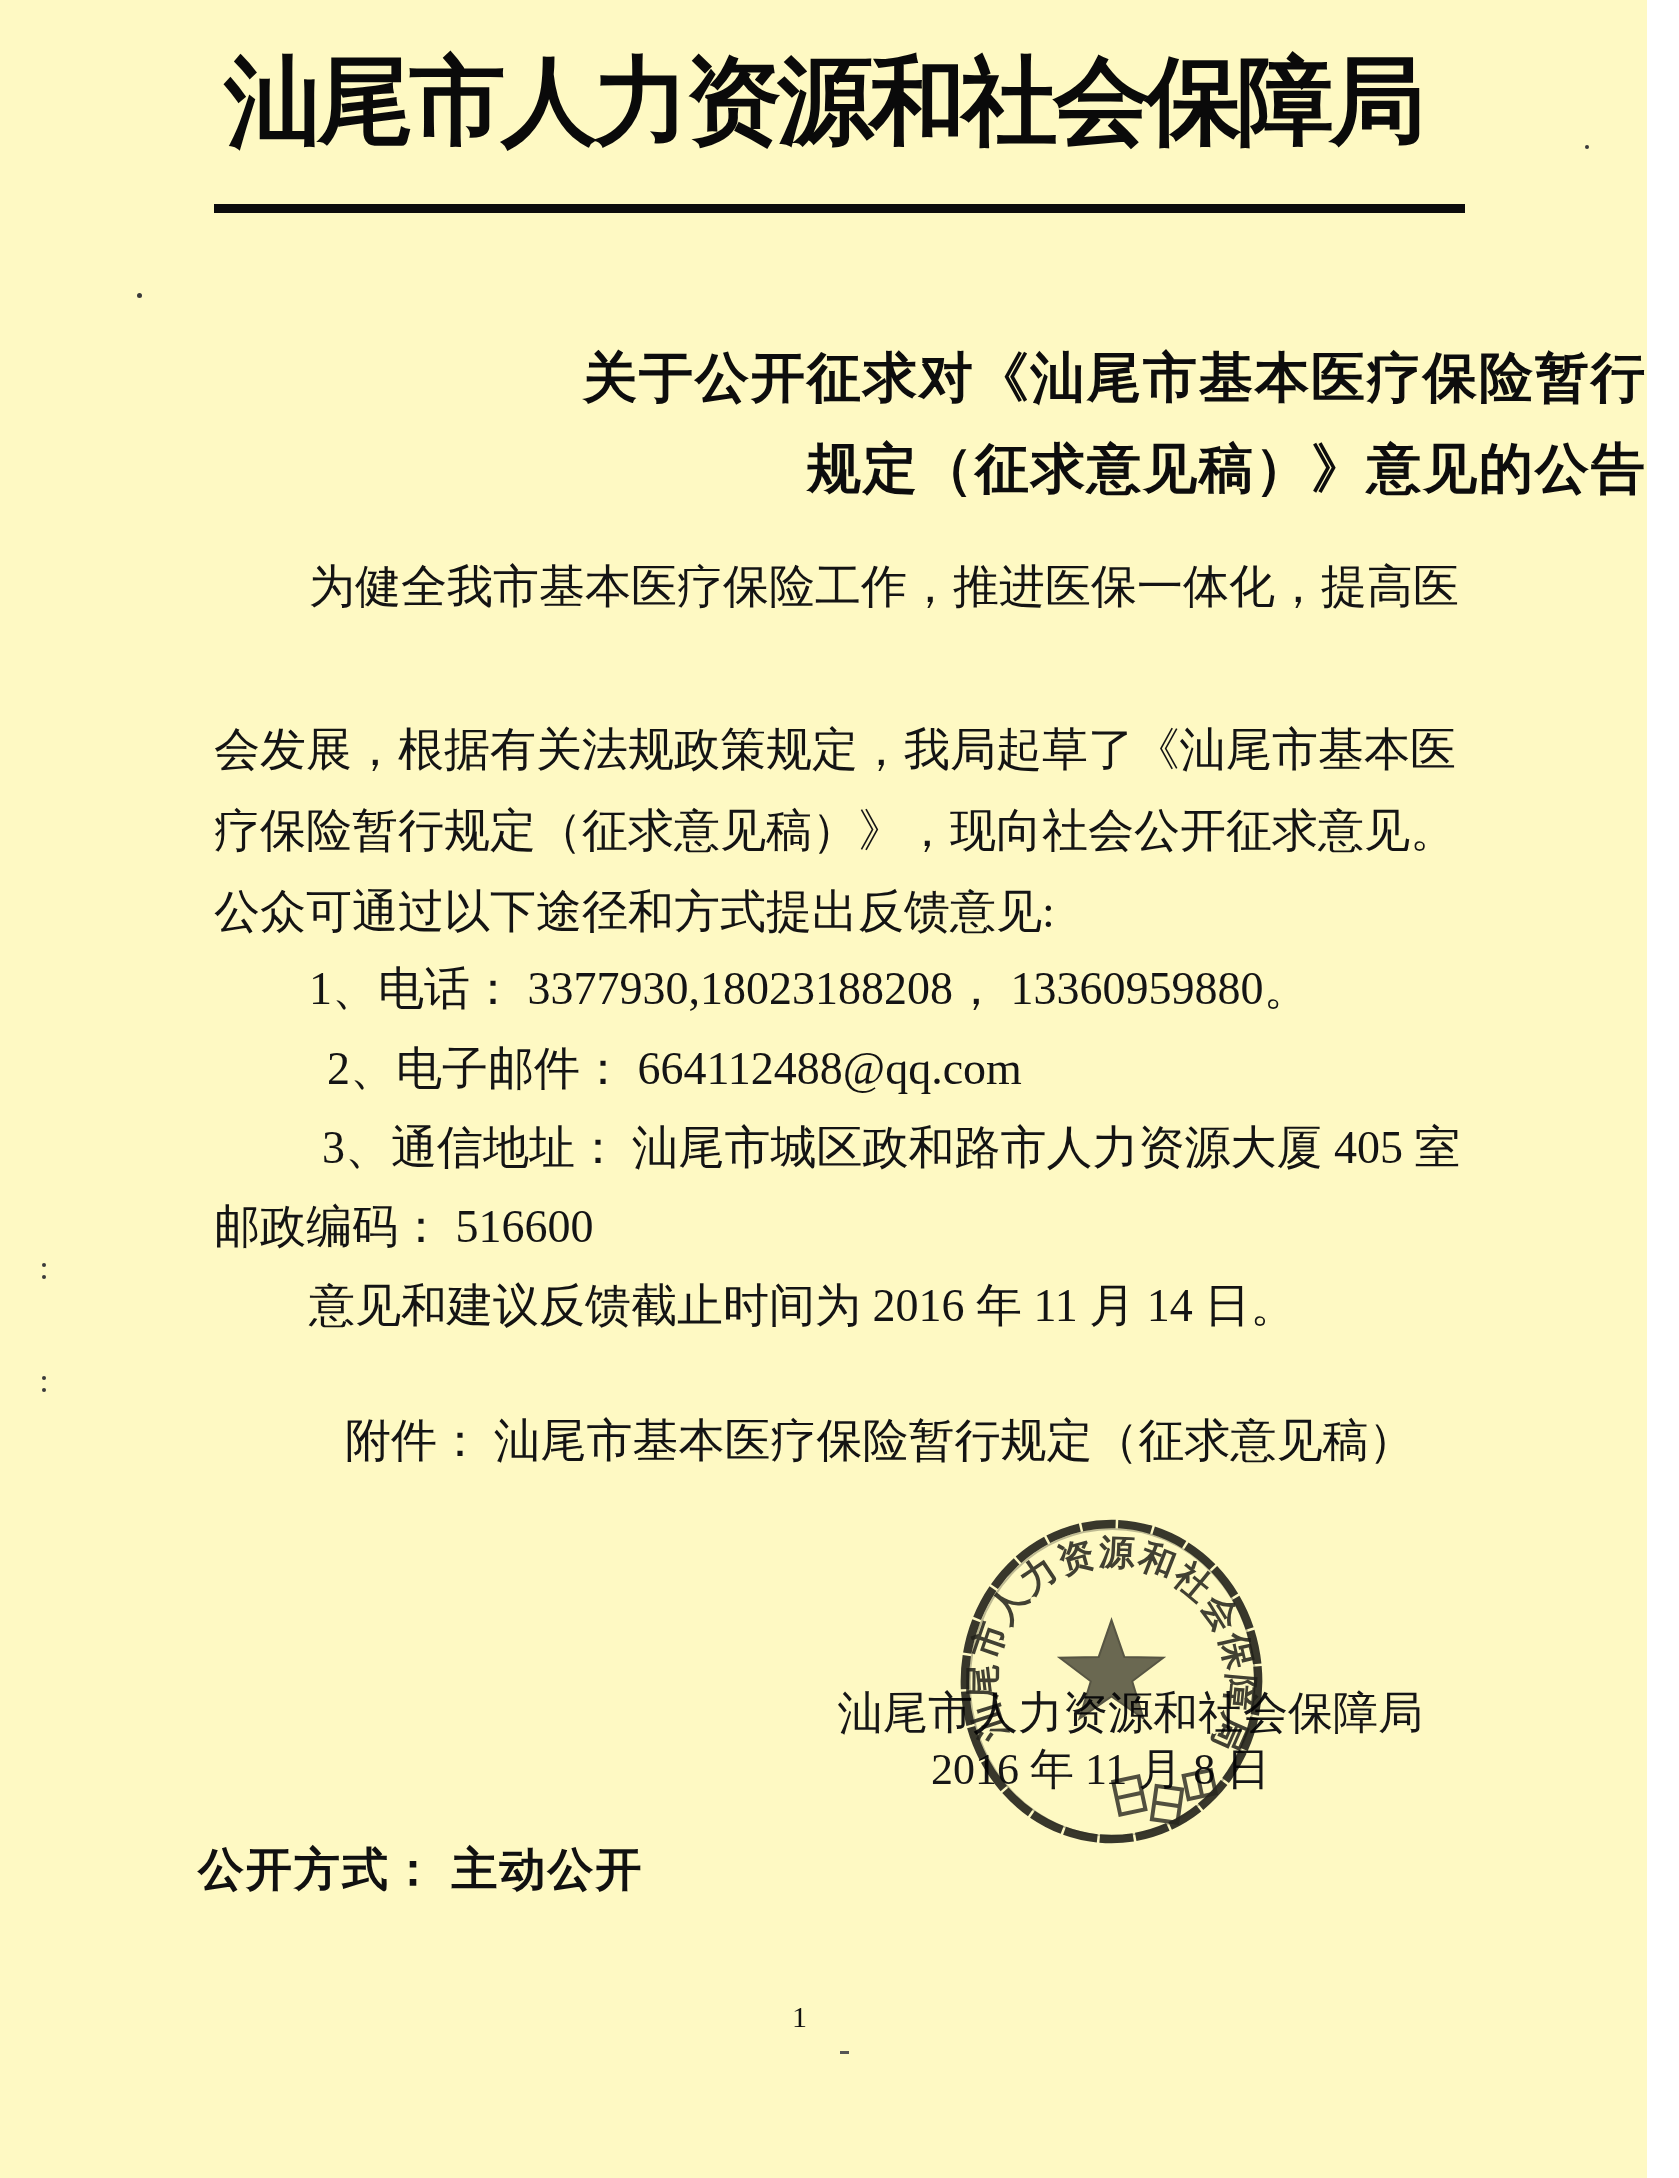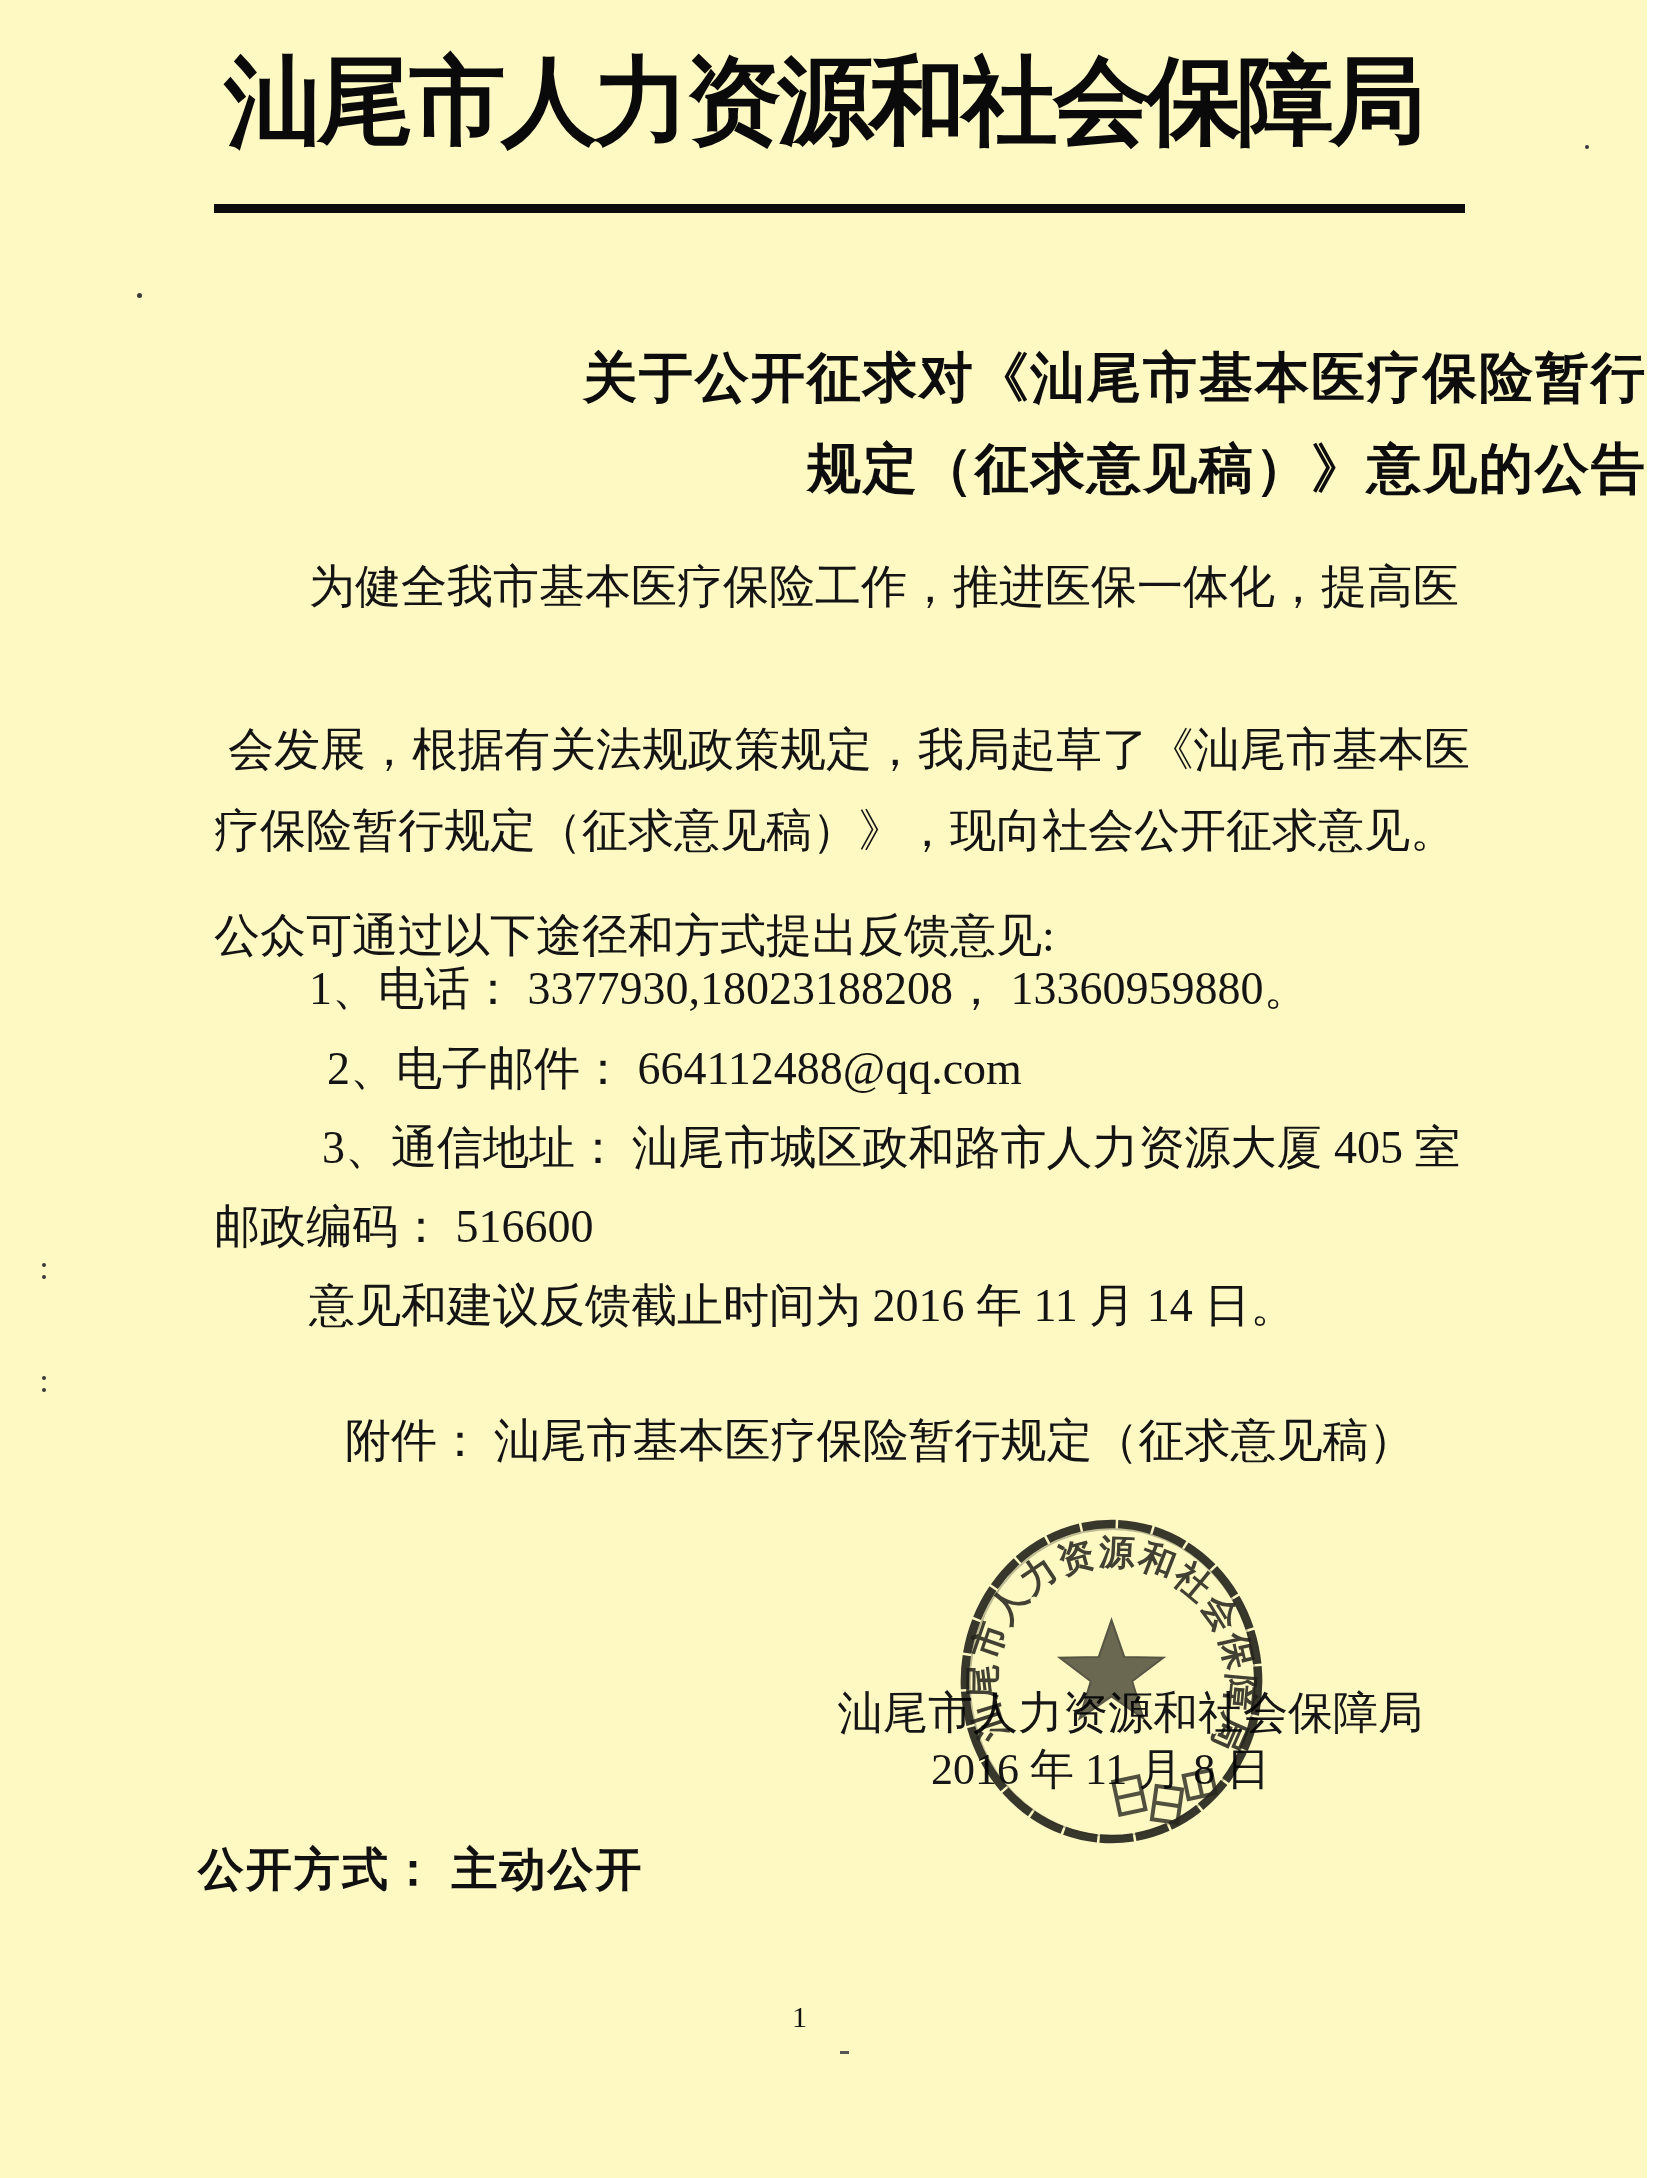--- a/index.html
+++ b/index.html
@@ -73,23 +73,23 @@
 
   <div class="letterhead">汕尾市人力资源和社会保障局</div>
   <div class="rule"></div>
 
   <div class="doc-title">
     <div>关于公开征求对《汕尾市基本医疗保险暂行</div>
     <div>规定（征求意见稿）》意见的公告</div>
   </div>
 
   <div class="bodyline" style="top:556px;left:309px;">为健全我市基本医疗保险工作，推进医保一体化，提高医</div>
-  <div class="bodyline" style="top:719px;left:228px;">会发展，根据有关法规政策规定，我局起草了《汕尾市基本医</div>
+  <div class="bodyline" style="top:719px;left:214px;">会发展，根据有关法规政策规定，我局起草了《汕尾市基本医</div>
   <div class="bodyline" style="top:800px;left:214px;">疗保险暂行规定（征求意见稿）》，现向社会公开征求意见。</div>
-  <div class="bodyline" style="top:881px;left:214px;margin-top:24px;">公众可通过以下途径和方式提出反馈意见:</div>
+  <div class="bodyline" style="top:881px;left:214px;">公众可通过以下途径和方式提出反馈意见:</div>
   <div class="bodyline" style="top:958px;left:309px;">1、电话： 3377930,18023188208， 13360959880。</div>
   <div class="bodyline" style="top:1038px;left:327px;">2、电子邮件： 664112488@qq.com</div>
   <div class="bodyline" style="top:1117px;left:322px;">3、通信地址： 汕尾市城区政和路市人力资源大厦 405 室</div>
   <div class="bodyline" style="top:1196px;left:214px;">邮政编码： 516600</div>
   <div class="bodyline" style="top:1275px;left:309px;">意见和建议反馈截止时间为 2016 年 11 月 14 日。</div>
 
   <div class="attachment">附件： 汕尾市基本医疗保险暂行规定（征求意见稿）</div>
 
   <div class="sig-org">汕尾市人力资源和社会保障局</div>
   <div class="sig-date">2016 年 11 月 8 日</div>

